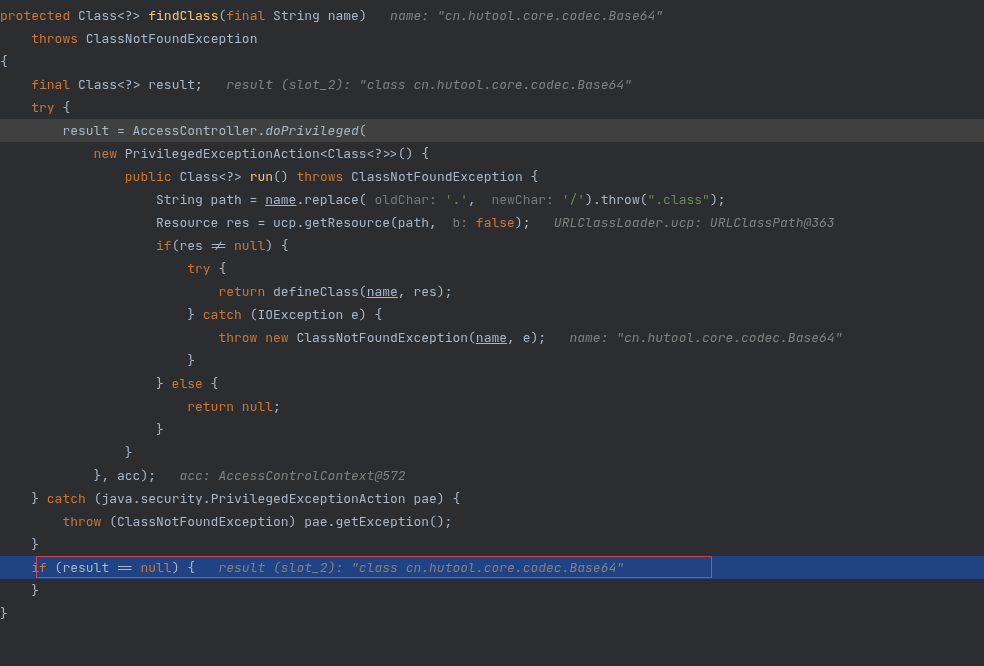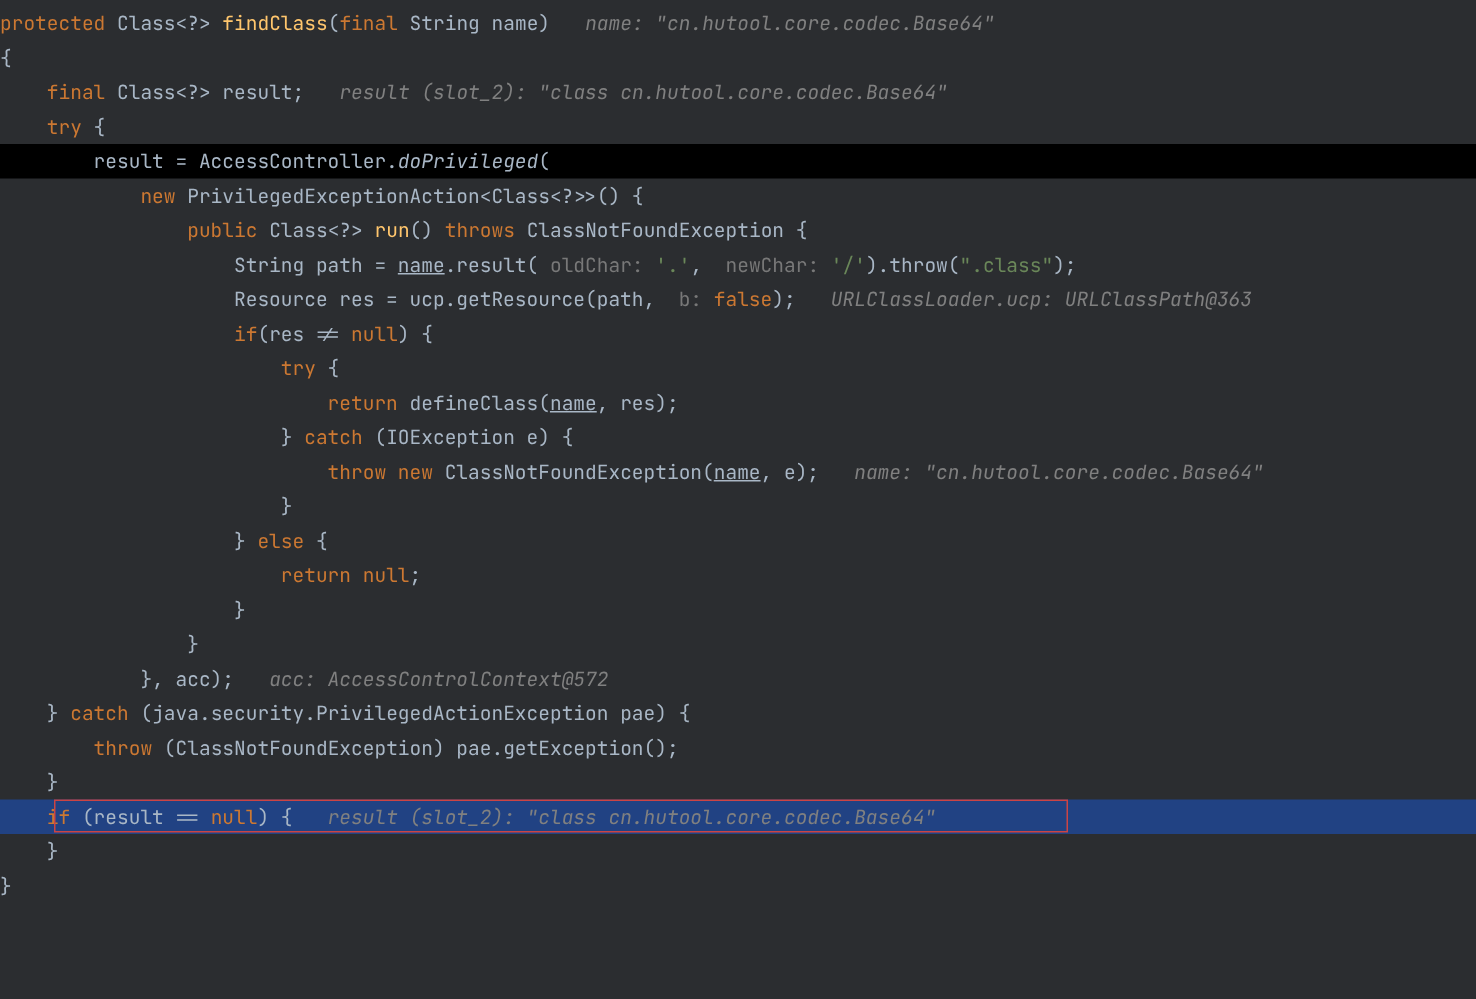--- a/index.html
+++ b/index.html
@@ -14,51 +14,52 @@
     overflow: hidden;
     padding: 4px 0;
   }
   .line { white-space: pre; padding: 0 0; position: relative; }
   .kw { color: #cc7832; }
   .method { color: #ffc66d; }
   .str { color: #6a8759; }
   .comment { color: #808080; font-style: italic; }
   .param-hint { color: #787878; }
   .underline { text-decoration: underline; }
-  .bg-red { background: #000000; }
+  .bg-red { background: #404040; }
   .bg-blue-sel { background: #214283; }
   .red-box {
     border: 1px solid #cc4444;
     position: absolute;
     pointer-events: none;
   }
   .static-call { font-style: italic; }
   .bool { color: #cc7832; text-align: right; }
 </style>
 </head>
 <body>
 
 <div>
 
 <div class="line"><span class="kw">protected</span> <span>Class&lt;?&gt;</span> <span class="method">findClass</span>(<span class="kw">final</span> <span>String</span> <span>name</span>)   <span class="comment">name: "cn.hutool.core.codec.Base64"</span></div>
 
+<div class="line">    <span class="kw">throws</span> <span>ClassNotFoundException</span></div>
 
 <div class="line">{</div>
 
 <div class="line">    <span class="kw">final</span> <span>Class&lt;?&gt; result;</span>   <span class="comment">result (slot_2): "class cn.hutool.core.codec.Base64"</span></div>
 
 <div class="line">    <span class="kw">try</span> {</div>
 
 <div class="line bg-red">        <span>result = AccessController.</span><span class="static-call">doPrivileged</span><span>(</span></div>
 
 <div class="line">            <span class="kw">new</span><span> PrivilegedExceptionAction&lt;Class&lt;?&gt;&gt;() {</span></div>
 
 <div class="line">                <span class="kw">public</span> <span>Class&lt;?&gt;</span> <span class="method">run</span><span>()</span> <span class="kw">throws</span> <span>ClassNotFoundException {</span></div>
 
-<div class="line">                    <span>String path = </span><span class="underline">name</span><span>.result(</span><span class="param-hint"> oldChar: </span><span class="str">'.'</span><span>, </span><span class="param-hint"> newChar: </span><span class="str">'/'</span><span>).throw(</span><span class="str">".class"</span><span>);</span></div>
+<div class="line">                    <span>String path = </span><span class="underline">name</span><span>.replace(</span><span class="param-hint"> oldChar: </span><span class="str">'.'</span><span>, </span><span class="param-hint"> newChar: </span><span class="str">'/'</span><span>).throw(</span><span class="str">".class"</span><span>);</span></div>
 
 <div class="line">                    <span>Resource res = ucp.getResource(path, </span><span class="param-hint"> b: </span><span class="bool">false</span><span>);</span>   <span class="comment">URLClassLoader.ucp: URLClassPath@363</span></div>
 
 <div class="line">                    <span class="kw">if</span><span>(res != </span><span class="kw">null</span>) {</div>
 
 <div class="line">                        <span class="kw">try</span><span> {</span></div>
 
 <div class="line">                            <span class="kw">return</span><span> defineClass(</span><span class="underline">name</span><span>, res);</span></div>
 
 <div class="line">                        } <span class="kw">catch</span><span> (IOException e) {</span></div>
@@ -70,21 +71,21 @@
 <div class="line">                    } <span class="kw">else</span><span> {</span></div>
 
 <div class="line">                        <span class="kw">return</span> <span class="kw">null</span><span>;</span></div>
 
 <div class="line">                    <span>}</span></div>
 
 <div class="line">                <span>}</span></div>
 
 <div class="line">            <span>}, acc);</span>   <span class="comment">acc: AccessControlContext@572</span></div>
 
-<div class="line">    } <span class="kw">catch</span><span> (java.security.PrivilegedActionException pae) {</span></div>
+<div class="line">    } <span class="kw">catch</span><span> (java.security.PrivilegedExceptionAction pae) {</span></div>
 
 <div class="line">        <span class="kw">throw</span><span> (ClassNotFoundException) pae.getException();</span></div>
 
 <div class="line">    <span>}</span></div>
 
 <div class="line bg-blue-sel" style="position:relative;">    <span class="kw">if</span><span> (result == </span><span class="kw">null</span><span>) {</span>   <span class="comment">result (slot_2): "class cn.hutool.core.codec.Base64"</span><div class="red-box" style="left:36px; top:0; width:676px; height:22px;"></div></div>
 
 
 <div class="line">    <span>}</span></div>
 

